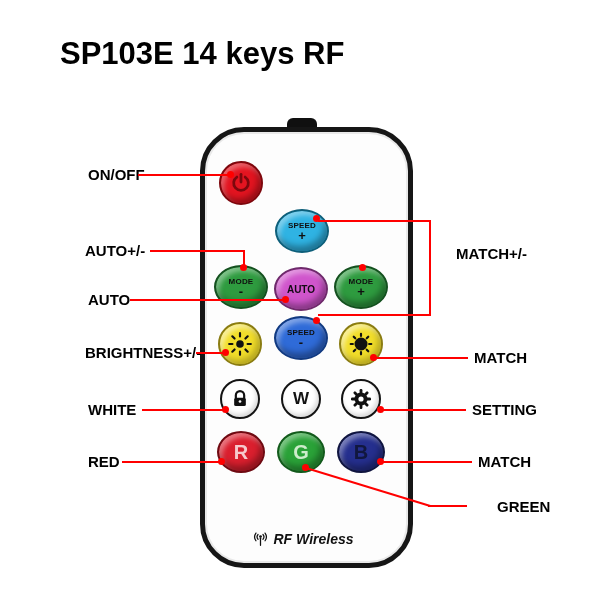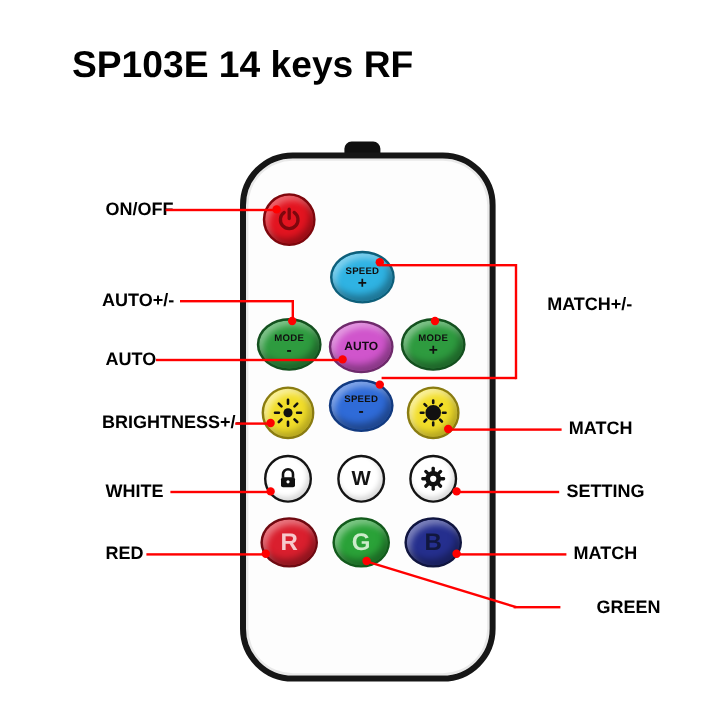--- a/index.html
+++ b/index.html
@@ -147,20 +147,33 @@
   </div>
 
   <div class="btn oval rgb gbtn" style="left:277px;top:431px;">
     <span class="letter">G</span>
   </div>
 
   <div class="btn oval rgb bbtn" style="left:337px;top:431px;">
     <span class="letter">B</span>
   </div>
 
+  <div class="logo">
+    <svg viewBox="0 0 24 20" width="17" height="14">
+      <g stroke="#111" stroke-width="1.8" fill="none" stroke-linecap="round">
+        <path d="M8.5 3.5 Q5.5 7 8.5 10.5"></path>
+        <path d="M5.5 1.5 Q1.5 7 5.5 12.5"></path>
+        <path d="M15.5 3.5 Q18.5 7 15.5 10.5"></path>
+        <path d="M18.5 1.5 Q22.5 7 18.5 12.5"></path>
+        <line x1="12" y1="9" x2="12" y2="19"></line>
+      </g>
+      <circle cx="12" cy="6.5" r="2" fill="#111"></circle>
+    </svg>
+    <span>RF Wireless</span>
+  </div>
 
   <div class="callout-label" style="left:88px;top:166px;">ON/OFF</div>
   <div class="callout-label" style="left:85px;top:242px;">AUTO+/-</div>
   <div class="callout-label" style="left:88px;top:291px;">AUTO</div>
   <div class="callout-label" style="left:85px;top:344px;">BRIGHTNESS+/-</div>
   <div class="callout-label" style="left:88px;top:401px;">WHITE</div>
   <div class="callout-label" style="left:88px;top:453px;">RED</div>
 
   <div class="callout-label" style="left:456px;top:245px;">MATCH+/-</div>
   <div class="callout-label" style="left:474px;top:349px;">MATCH</div>

